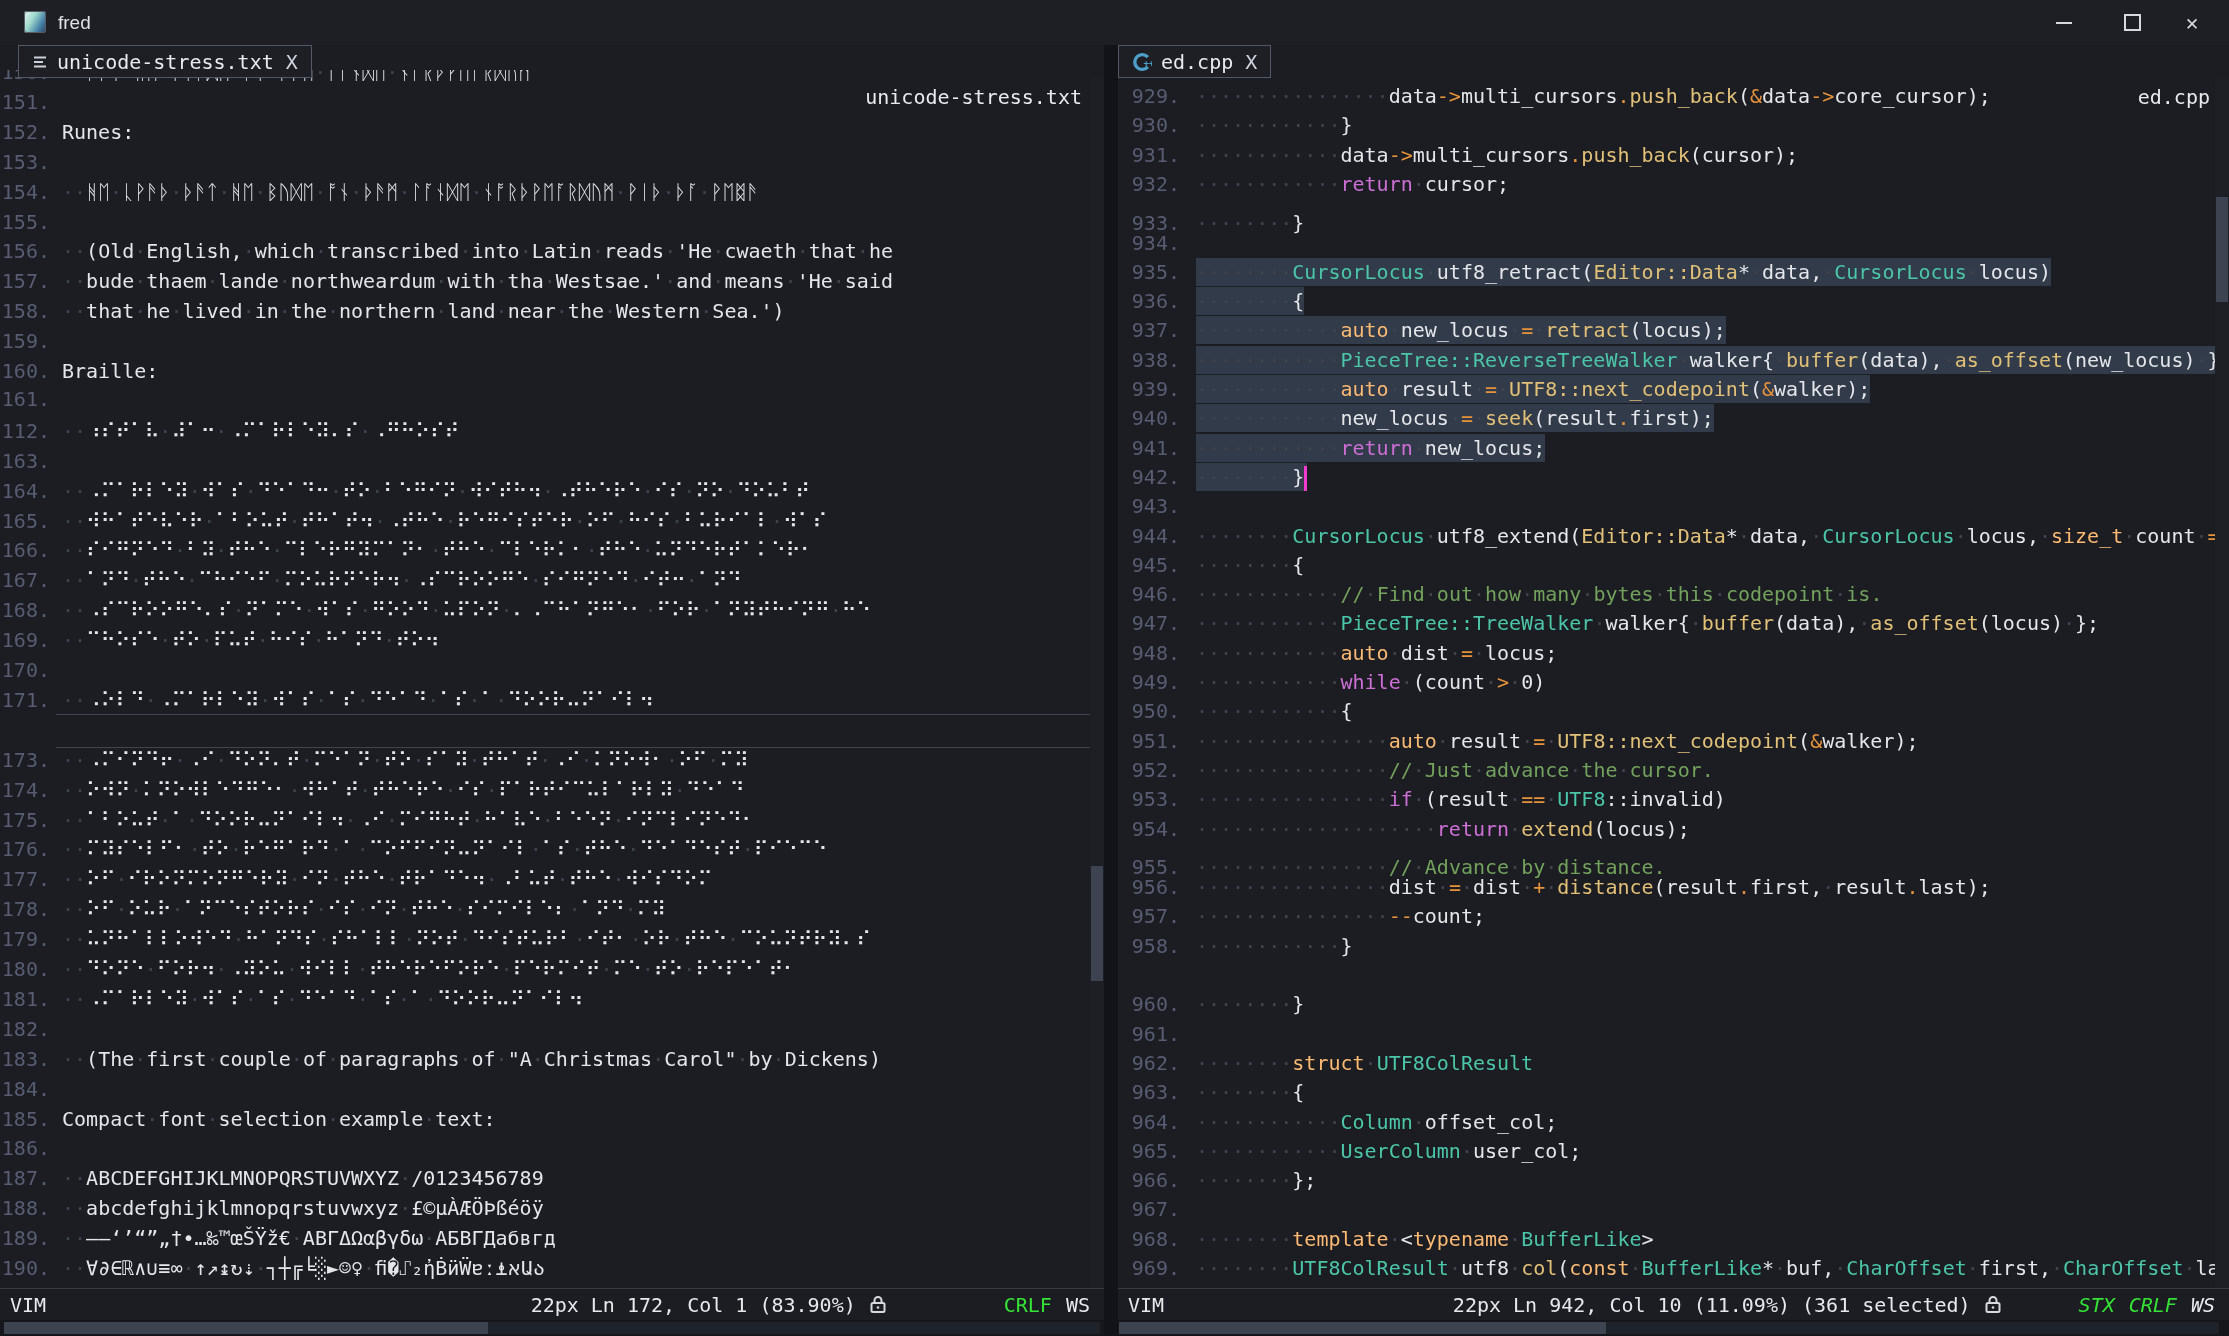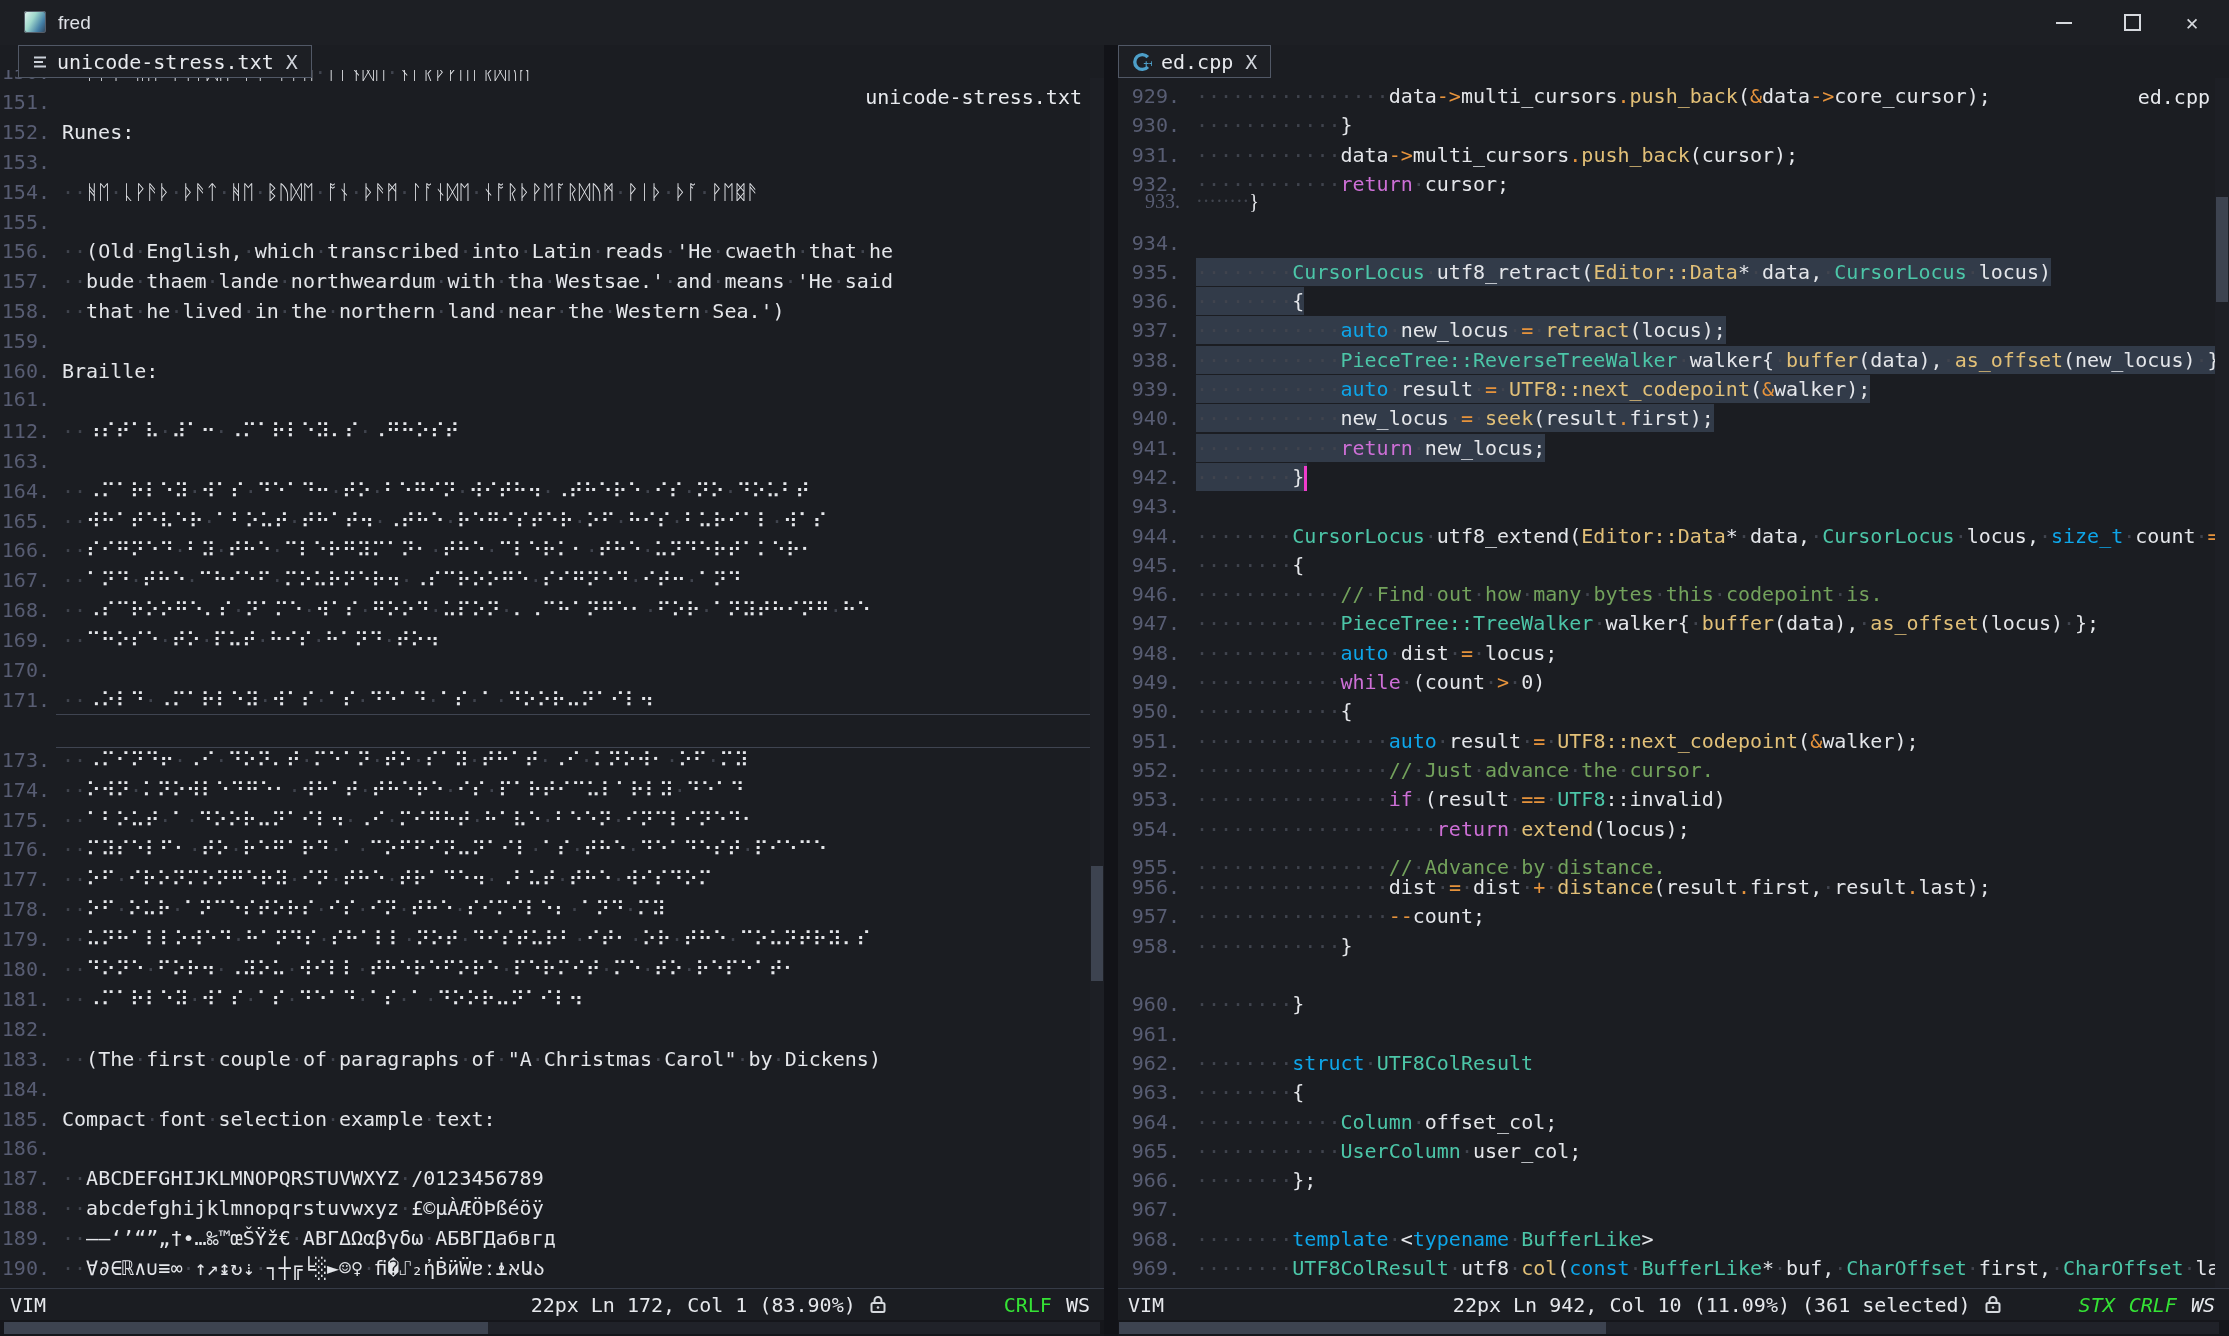--- a/index.html
+++ b/index.html
@@ -19,21 +19,21 @@
   
   .pane{position:absolute;top:45px;height:1243px;background:#1b1d22;}
   #lp{left:0;width:1104px;} #rp{left:1118px;width:1111px;}
   .content{position:absolute;left:0;top:25px;width:100%;height:1218px;overflow:hidden;}
   .line{position:absolute;left:0;right:0;height:30px;font-size:20px;line-height:28px;white-space:pre;color:#e4e6ea;}
   .num{position:absolute;left:0;width:50px;text-align:right;color:#585d73;}
   #rp .num{width:62px;}
   .txt{position:absolute;left:62px;top:0;}
   #rp .txt{left:78px;}
   .txt.sel{background:#323b49;}
-  .w{color:#40444e;} .k{color:#0ea5e9;} .f{color:#cd6fd6;} .t{color:#4cc6a8;}
+  .w{color:#40444e;} .k{color:#fdba74;} .f{color:#cd6fd6;} .t{color:#4cc6a8;}
   .fn{color:#e2c078;} .o{color:#e6933c;} .c{color:#73a25c;} .p{color:inherit;}
   .cursor{display:inline-block;width:3px;height:25px;background:#ef3ccc;vertical-align:middle;}
   .curframe{position:absolute;left:56px;right:12px;height:32px;border-top:1px solid #3f4451;border-bottom:1px solid #3f4451;}
   
   .tab{position:absolute;top:45px;height:33px;display:flex;align-items:center;gap:9px;padding:0 13px;
        background:#1d1f24;border:1px solid #515866;box-sizing:border-box;font-size:20px;color:#e8eaee;z-index:5;}
   #tab-left{left:18px;} #tab-right{left:1118px;}
   .tab .close{color:#cfd3da;margin-left:3px;}
   .overlay{position:absolute;font-size:20px;color:#e8eaee;z-index:4;top:40px;}
   #lp .overlay{right:22px;} #rp .overlay{right:19px;}
@@ -120,21 +120,21 @@
       </div>
   </div>
 
   <div class="pane" id="rp">
     <div class="overlay">ed.cpp</div>
     <div class="content" id="rp-lines">
         <div class="line" style="top: 12px;"><span class="num">929.</span><span class="txt"><span class="w">················</span><span class="p">data</span><span class="o">-&gt;</span><span class="p">multi_cursors</span><span class="o">.</span><span class="fn">push_back</span><span class="p">(</span><span class="o">&amp;</span><span class="p">data</span><span class="o">-&gt;</span><span class="p">core_cursor);</span></span></div>
         <div class="line" style="top: 41.3px;"><span class="num">930.</span><span class="txt"><span class="w">············</span><span class="p">}</span></span></div>
         <div class="line" style="top: 70.6px;"><span class="num">931.</span><span class="txt"><span class="w">············</span><span class="p">data</span><span class="o">-&gt;</span><span class="p">multi_cursors</span><span class="o">.</span><span class="fn">push_back</span><span class="p">(cursor);</span></span></div>
         <div class="line" style="top: 99.9px;"><span class="num">932.</span><span class="txt"><span class="w">············</span><span class="f">return</span><span class="w">·</span><span class="p">cursor;</span></span></div>
-        <div class="line" style="top: 117px; font-family: Liberation Serif, serif;"><span class="num">933.</span><span class="txt"><span class="w">········</span><span class="p">}</span></span></div>
+        <div class="line" style="top: 139px;"><span class="num">933.</span><span class="txt"><span class="w">········</span><span class="p">}</span></span></div>
         <div class="line" style="top: 158.5px;"><span class="num">934.</span><span class="txt"></span></div>
         <div class="line" style="top: 187.8px;"><span class="num">935.</span><span class="txt sel"><span class="w">········</span><span class="t">CursorLocus</span><span class="w">·</span><span class="p">utf8_retract(</span><span class="fn">Editor::Data</span><span class="p">*</span><span class="w">·</span><span class="p">data,</span><span class="w">·</span><span class="t">CursorLocus</span><span class="w">·</span><span class="p">locus)</span></span></div>
         <div class="line" style="top: 217.1px;"><span class="num">936.</span><span class="txt sel"><span class="w">········</span><span class="p">{</span></span></div>
         <div class="line" style="top: 246.4px;"><span class="num">937.</span><span class="txt sel"><span class="w">············</span><span class="k">auto</span><span class="w">·</span><span class="p">new_locus</span><span class="w">·</span><span class="o">=</span><span class="w">·</span><span class="fn">retract</span><span class="p">(locus);</span></span></div>
         <div class="line" style="top: 275.7px;"><span class="num">938.</span><span class="txt sel"><span class="w">············</span><span class="t">PieceTree::ReverseTreeWalker</span><span class="w">·</span><span class="p">walker{</span><span class="w">·</span><span class="fn">buffer</span><span class="p">(data),</span><span class="w">·</span><span class="fn">as_offset</span><span class="p">(new_locus)</span><span class="w">·</span><span class="p">}</span></span></div>
         <div class="line" style="top: 305px;"><span class="num">939.</span><span class="txt sel"><span class="w">············</span><span class="k">auto</span><span class="w">·</span><span class="p">result</span><span class="w">·</span><span class="o">=</span><span class="w">·</span><span class="fn">UTF8::next_codepoint</span><span class="p">(</span><span class="o">&amp;</span><span class="p">walker);</span></span></div>
         <div class="line" style="top: 334.3px;"><span class="num">940.</span><span class="txt sel"><span class="w">············</span><span class="p">new_locus</span><span class="w">·</span><span class="o">=</span><span class="w">·</span><span class="fn">seek</span><span class="p">(result</span><span class="o">.</span><span class="p">first);</span></span></div>
         <div class="line" style="top: 363.6px;"><span class="num">941.</span><span class="txt sel"><span class="w">············</span><span class="f">return</span><span class="w">·</span><span class="p">new_locus;</span></span></div>
         <div class="line" style="top: 392.9px;"><span class="num">942.</span><span class="txt sel"><span class="w">········</span><span class="p">}</span><span class="cursor"></span></span></div>
         <div class="line" style="top: 422.2px;"><span class="num">943.</span><span class="txt"></span></div>

